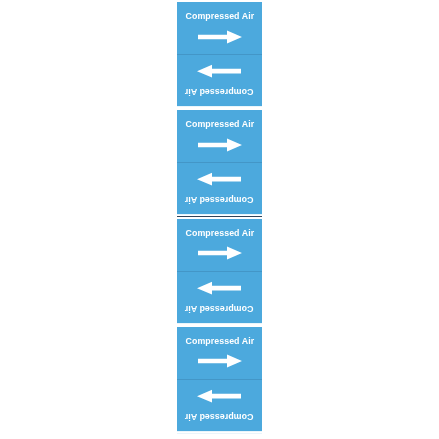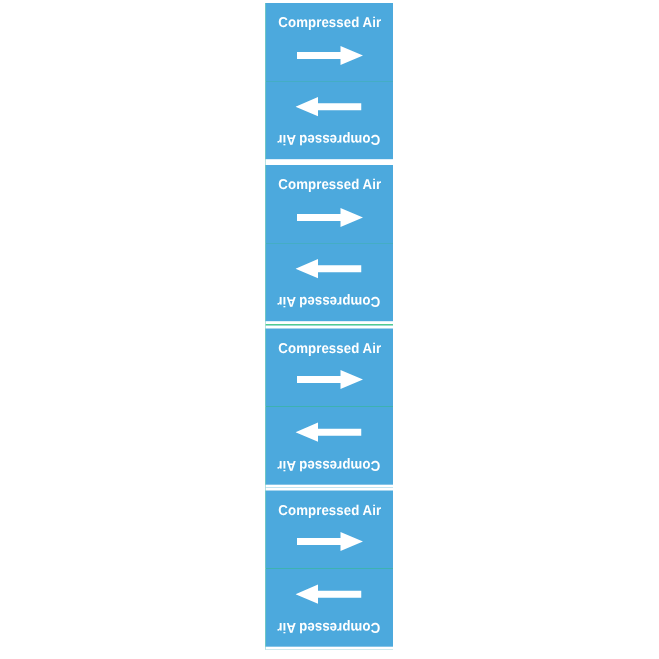--- a/index.html
+++ b/index.html
@@ -24,21 +24,21 @@
     background: #ffffff;
   }
 
   
   #marker-strip {
     position: absolute;
     left: 177px;
     top: 2px;
     width: 85px;
     height: 431px;
-    background: #22c55e;
+    background: #0f172a;
     display: flex;
     flex-direction: column;
     justify-content: space-between;
   }
 
   .marker-panel {
     position: relative;
     flex: 1 1 0;
     background: #4ca9dd;
     display: flex;

